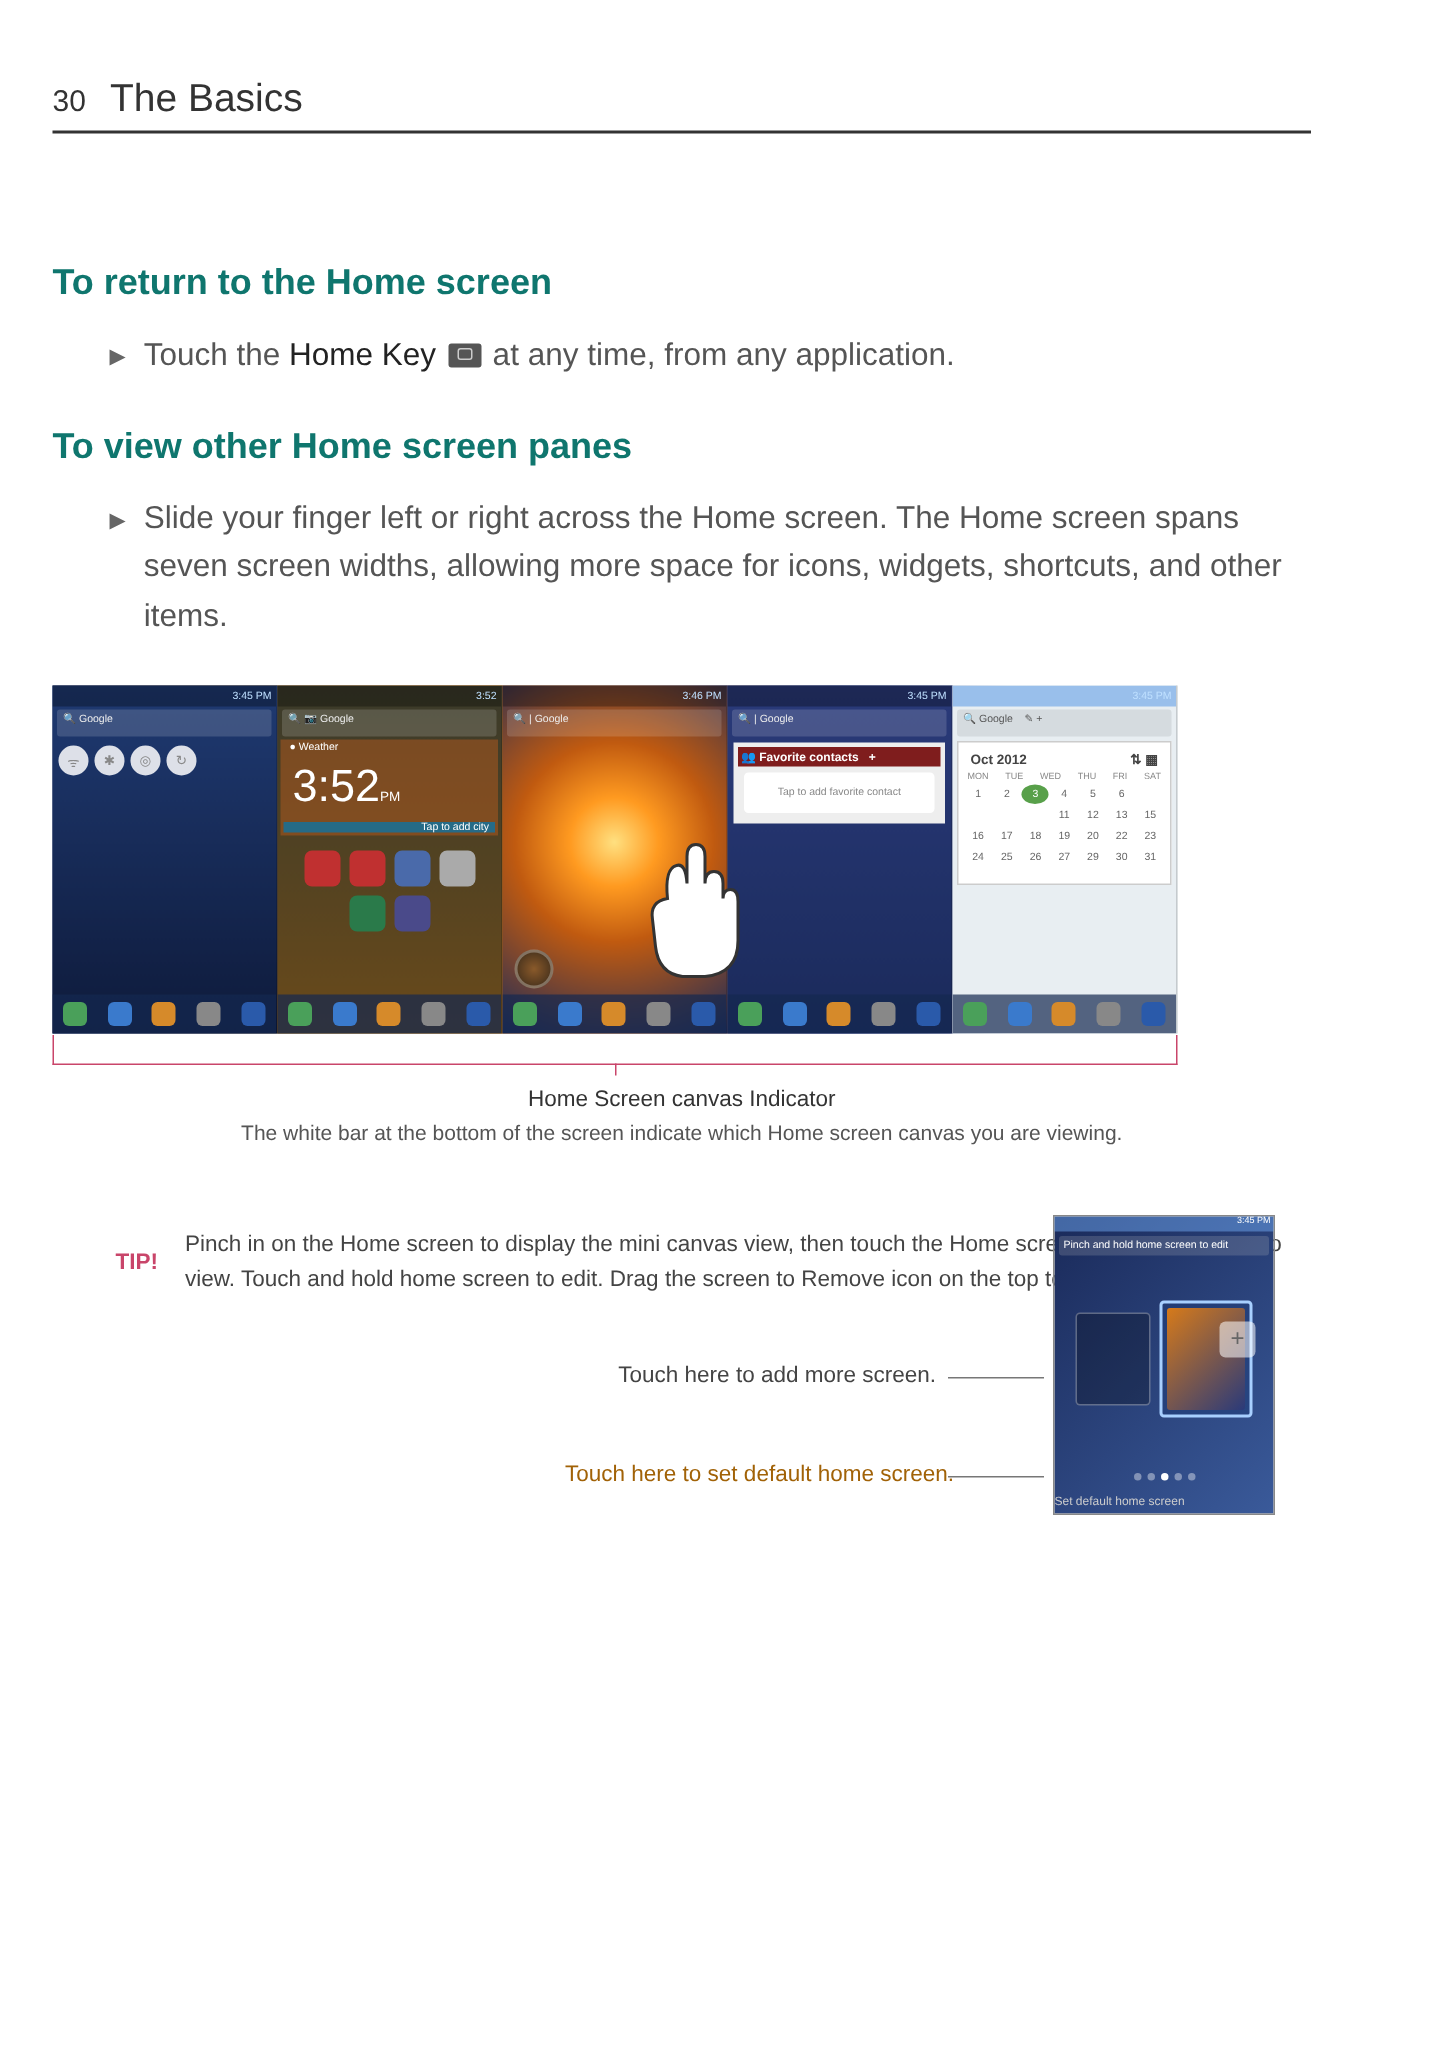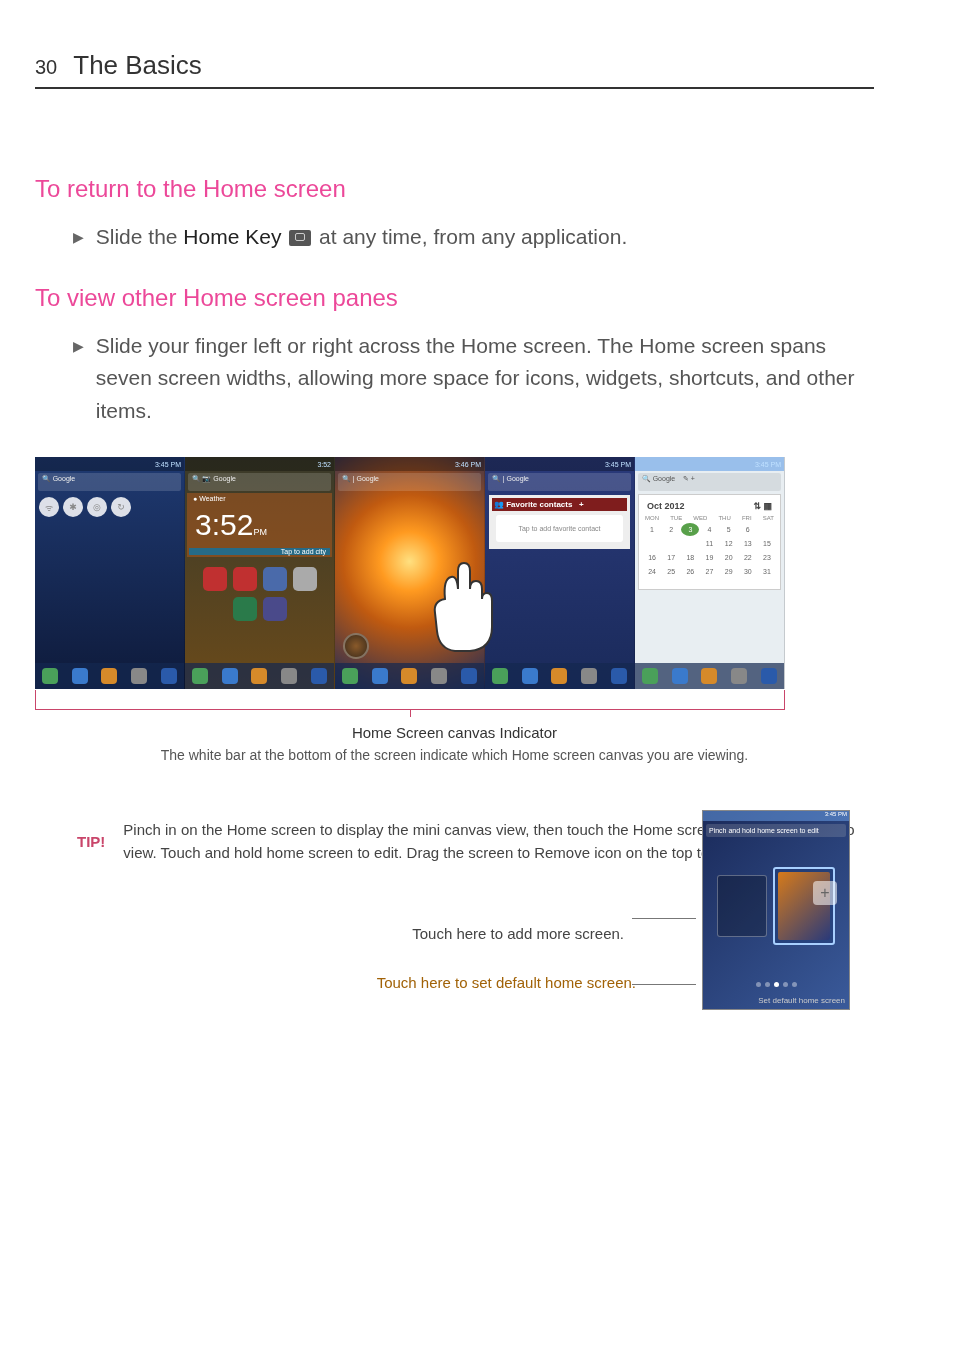--- a/index.html
+++ b/index.html
@@ -26,23 +26,23 @@
       font-weight: 300;
       color: #333;
       margin-right: 16px;
     }
     .chapter-title {
       font-size: 26px;
       font-weight: 300;
       color: #333;
     }
     .section-title {
-      color: #ec4899;
+      color: #0f766e;
       font-size: 24px;
-      font-weight: 400;
+      font-weight: 700;
       margin-bottom: 18px;
     }
     .bullet-row {
       display: flex;
       align-items: flex-start;
       margin-left: 38px;
       margin-bottom: 30px;
       font-size: 21px;
       color: #555;
       line-height: 1.55;
@@ -147,55 +147,55 @@
       border-right:1px solid #c9456a;
       border-bottom:1px solid #c9456a;
     }
     .indicator-tick { position:absolute;left:50%;bottom:-8px;width:1px;height:8px;background:#c9456a; }
     .desc { text-align:center;font-size:15px;margin-top:14px;color:#333; }
     .desc-sub { text-align:center;font-size:14px;margin-top:6px;color:#555; }
     .tip-block { display:flex;gap:18px;margin-top:56px;align-items:center; }
     .tip-label { color:#c9456a;font-weight:bold;font-size:15px;margin-left:42px;flex-shrink:0; }
     .tip-text { font-size:15px;color:#444;line-height:1.5; }
     .callouts { margin-top:16px; position:relative; height:200px; }
-    .callout-line1 { font-size:15px;color:#444;position:absolute;right:250px;top:45px; }
+    .callout-line1 { font-size:15px;color:#444;position:absolute;right:250px;top:28px; }
     .callout-line2 { font-size:15px;color:#a16207;position:absolute;right:238px;top:94px; }
     .line-stroke1 { position:absolute;right:178px;top:38px;width:64px;height:1px;background:#777; }
     .line-stroke2 { position:absolute;right:178px;top:104px;width:64px;height:1px;background:#777; }
     .mini-phone {
       position:absolute; right:24px; top:-70px;
       width:148px;height:200px;
       background:linear-gradient(135deg,#1a2a5a,#3a5a9a);
       border:1px solid #888;
     }
     .mini-status { height:10px;background:rgba(120,180,255,0.45);font-size:6px;color:#fff;text-align:right;padding:0 2px; }
     .mini-top { font-size:7px;color:#fff;background:rgba(200,200,200,0.2);padding:3px;margin:3px;border-radius:2px; }
     .mini-tile { width:50px;height:62px;background:rgba(0,0,0,0.25);border:1px solid rgba(255,255,255,0.3);border-radius:3px; }
     .mini-tile.sel { width:62px;height:78px;border:2px solid #a8d0ff;position:relative;background:rgba(30,60,120,0.5); }
     .mini-tile.sel::after { content:""; position:absolute;top:3px;left:3px;right:3px;bottom:3px;background:linear-gradient(135deg,#d67a1a,#2a3a7a);border-radius:2px; }
     .mini-add { position:absolute;right:12px;top:70px;width:24px;height:24px;background:rgba(255,255,255,0.55);border-radius:4px;display:flex;align-items:center;justify-content:center;color:#666;font-size:16px; }
     .mini-dots { display:flex;justify-content:center;gap:4px;margin-top:6px; }
     .mini-dot { width:5px;height:5px;border-radius:50%;background:rgba(255,255,255,0.4); }
     .mini-dot.on { background:#fff; }
-    .mini-footer { position:absolute;bottom:4px;left:0;right:4px;text-align:right;font-size:8px;color:#ccc; }
+    .mini-footer { position:absolute;bottom:4px;left:0;right:16px;text-align:left;font-size:8px;color:#ccc; }
   </style>
 </head>
 <body>
 
 <div class="page">
   <div class="header">
     <div class="page-number">30</div>
     <div class="chapter-title">The Basics</div>
   </div>
 
   <div class="section-title">To return to the Home screen</div>
   <div class="bullet-row">
     <span class="bullet-icon">▶</span>
     <div class="bullet-text">
-      <span>Slide the </span><span class="home-key-text">Home Key</span>
+      <span>Touch the </span><span class="home-key-text">Home Key</span>
       <span class="home-key-icon"></span><span> at any time, from any application.</span>
     </div>
   </div>
 
   <div class="section-title">To view other Home screen panes</div>
   <div class="bullet-row">
     <span class="bullet-icon">▶</span>
     <div class="bullet-text">Slide your finger left or right across the Home screen. The Home screen spans seven screen widths, allowing more space for icons, widgets, shortcuts, and other items.</div>
   </div>
 

